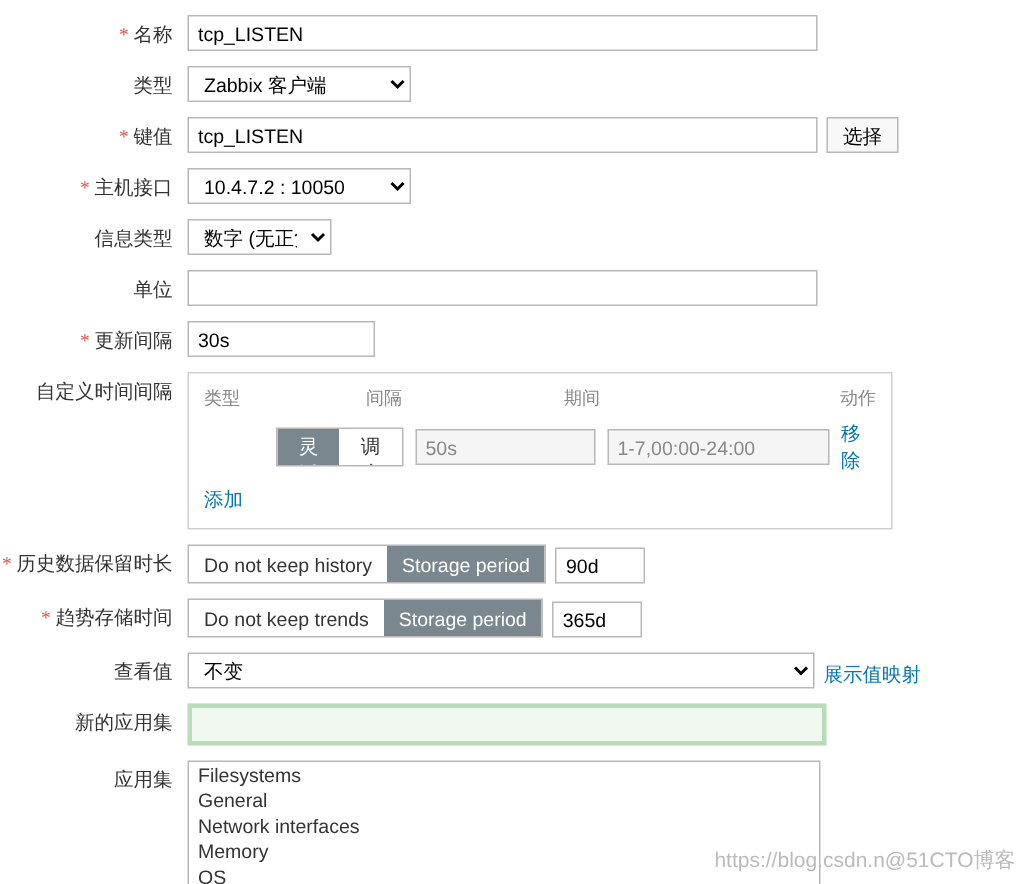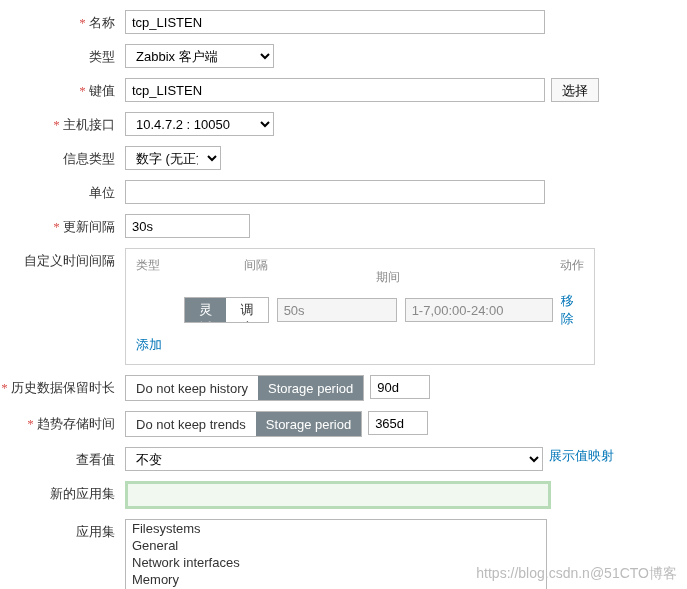--- a/index.html
+++ b/index.html
@@ -24,21 +24,21 @@
     flex-shrink: 0;
     font-family: Liberation Serif, serif;
   }
   .required::before {
     content: "* ";
     color: #d9534f;
   }
   .field-col {
     flex: 1;
     display: flex;
-    align-items: flex-start;
+    align-items: flex-end;
     gap: 6px;
   }
   input[type="text"], select {
     border: 1px solid #b8b8b8;
     padding: 3px 6px;
     font-size: 13px;
     height: 24px;
     box-sizing: border-box;
     background: #fff;
   }
@@ -68,21 +68,21 @@
     width: 448px;
   }
   .interval-header {
     display: flex;
     color: #888;
     font-size: 12px;
     margin-bottom: 6px;
   }
   .interval-header .col1 { width: 108px; }
   .interval-header .col2 { width: 132px; }
-  .interval-header .col3 { width: 160px; margin-top: 12px; }
+  .interval-header .col3 { width: 160px; }
   .interval-header .col4 { flex: 1; text-align: right; }
   .interval-row {
     display: flex;
     gap: 0;
     align-items: center;
     margin-bottom: 8px;
     margin-left: 48px;
   }
   .toggle-group {
     display: inline-flex;

